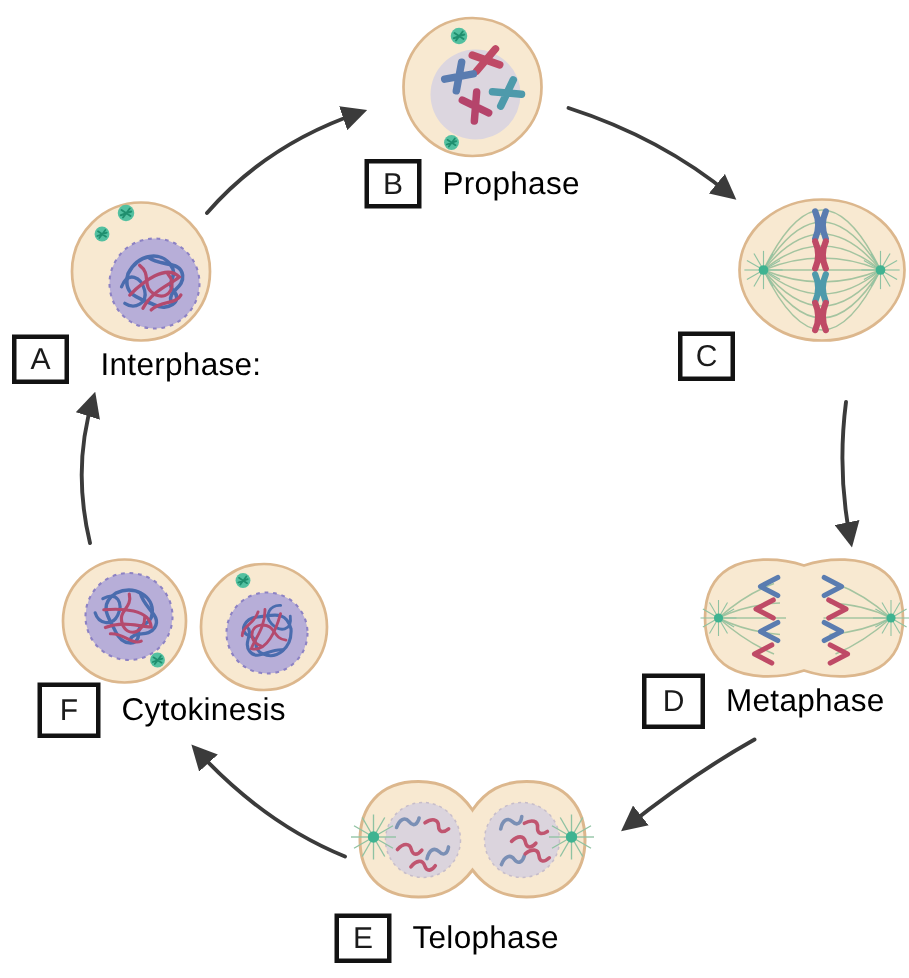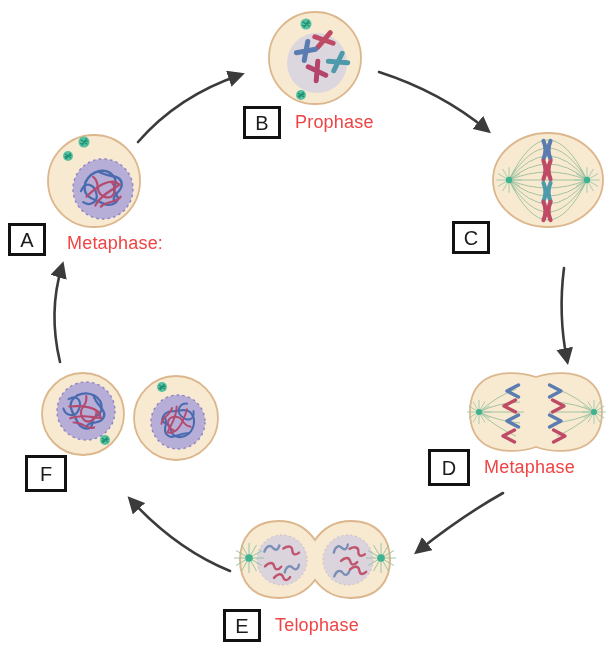--- a/index.html
+++ b/index.html
@@ -10,21 +10,21 @@
   }
   .canvas svg{position:absolute;left:0;top:0;}
   .stage{position:absolute;display:flex;align-items:center;gap:14px;}
   .stage.top-align{align-items:flex-start;}
   .letterbox{
     border:3px solid #121212;background:#ffffff;min-width:26px;height:27px;
     padding:0 3px;display:flex;align-items:center;justify-content:center;
     font-size:20px;color:#1b1b1b;line-height:1;
   }
   .letterbox.big{min-width:30px;height:31px;}
-  .phase-name{font-size:18px;color:#ef4444;letter-spacing:.2px;white-space:nowrap;}
+  .phase-name{font-size:21px;color:#000000;letter-spacing:.2px;white-space:nowrap;}
   .phase-name .line{line-height:23px;}
   .phase-name .subline{padding-left:8px;}
   .stage-a .phase-name{margin-top:9px;}
 </style>
 </head>
 <body>
 
 <div class="canvas">
 
 <svg width="606" height="652" viewBox="0 0 606 652">
@@ -178,21 +178,21 @@
     <circle cx="176" cy="418" r="42" fill="#f8e9d1" stroke="#dcb78d" stroke-width="1.8"></circle>
     <circle cx="178" cy="422" r="27" fill="#b7aed8" stroke="#8d82c4" stroke-width="1.4" stroke-dasharray="2.5 3.2"></circle>
     <use href="#tangle" transform="translate(178,422) rotate(150) scale(0.95)"></use>
     <use href="#centro" transform="translate(162,387) scale(0.9)"></use>
   </g>
 </svg>
 
 <div class="stage stage-a top-align" style="left:8px;top:223px;gap:21px;">
   <div class="letterbox">A</div>
   <div class="phase-name">
-    <div class="line">Metaphase:</div>
+    <div class="line">Interphase:</div>
   </div>
 </div>
 
 <div class="stage" style="left:243px;top:106px;">
   <div class="letterbox">B</div>
   <div class="phase-name">Prophase</div>
 </div>
 
 <div class="stage" style="left:452px;top:221px;">
   <div class="letterbox">C</div>
@@ -203,15 +203,16 @@
   <div class="phase-name">Metaphase</div>
 </div>
 
 <div class="stage" style="left:223px;top:609px;">
   <div class="letterbox">E</div>
   <div class="phase-name">Telophase</div>
 </div>
 
 <div class="stage" style="left:25px;top:455px;">
   <div class="letterbox big">F</div>
+  <div class="phase-name">Cytokinesis</div>
 </div>
 
 </div>
 
 </body></html>

